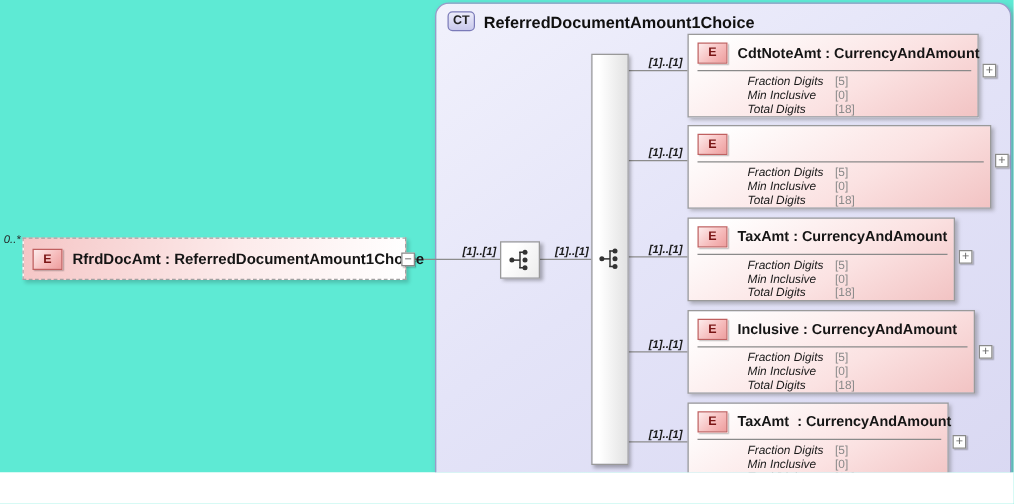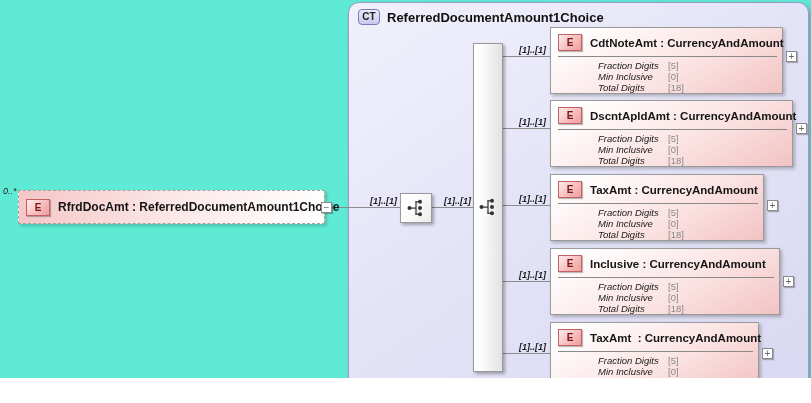--- a/index.html
+++ b/index.html
@@ -172,21 +172,20 @@
           <span class="facet-name">Total Digits</span>
           <span class="facet-value">[18]</span>
         </div>
     </div>
   </div>
   <div class="toggle" style="left:786px; top:51px;">+</div>
 
   <div class="el-box" style="left:550px; top:100px; width:243px; height:67px;">
     <div class="el-title-row">
       <span class="e-badge">E</span>
-      <span class="el-title">DscntApldAmt : CurrencyAndAmount</span>
     </div>
     <div class="facets">
       <div class="facet-row">
           <span class="facet-name">Fraction Digits</span>
           <span class="facet-value">[5]</span>
         </div>
       <div class="facet-row">
           <span class="facet-name">Min Inclusive</span>
           <span class="facet-value">[0]</span>
         </div>

